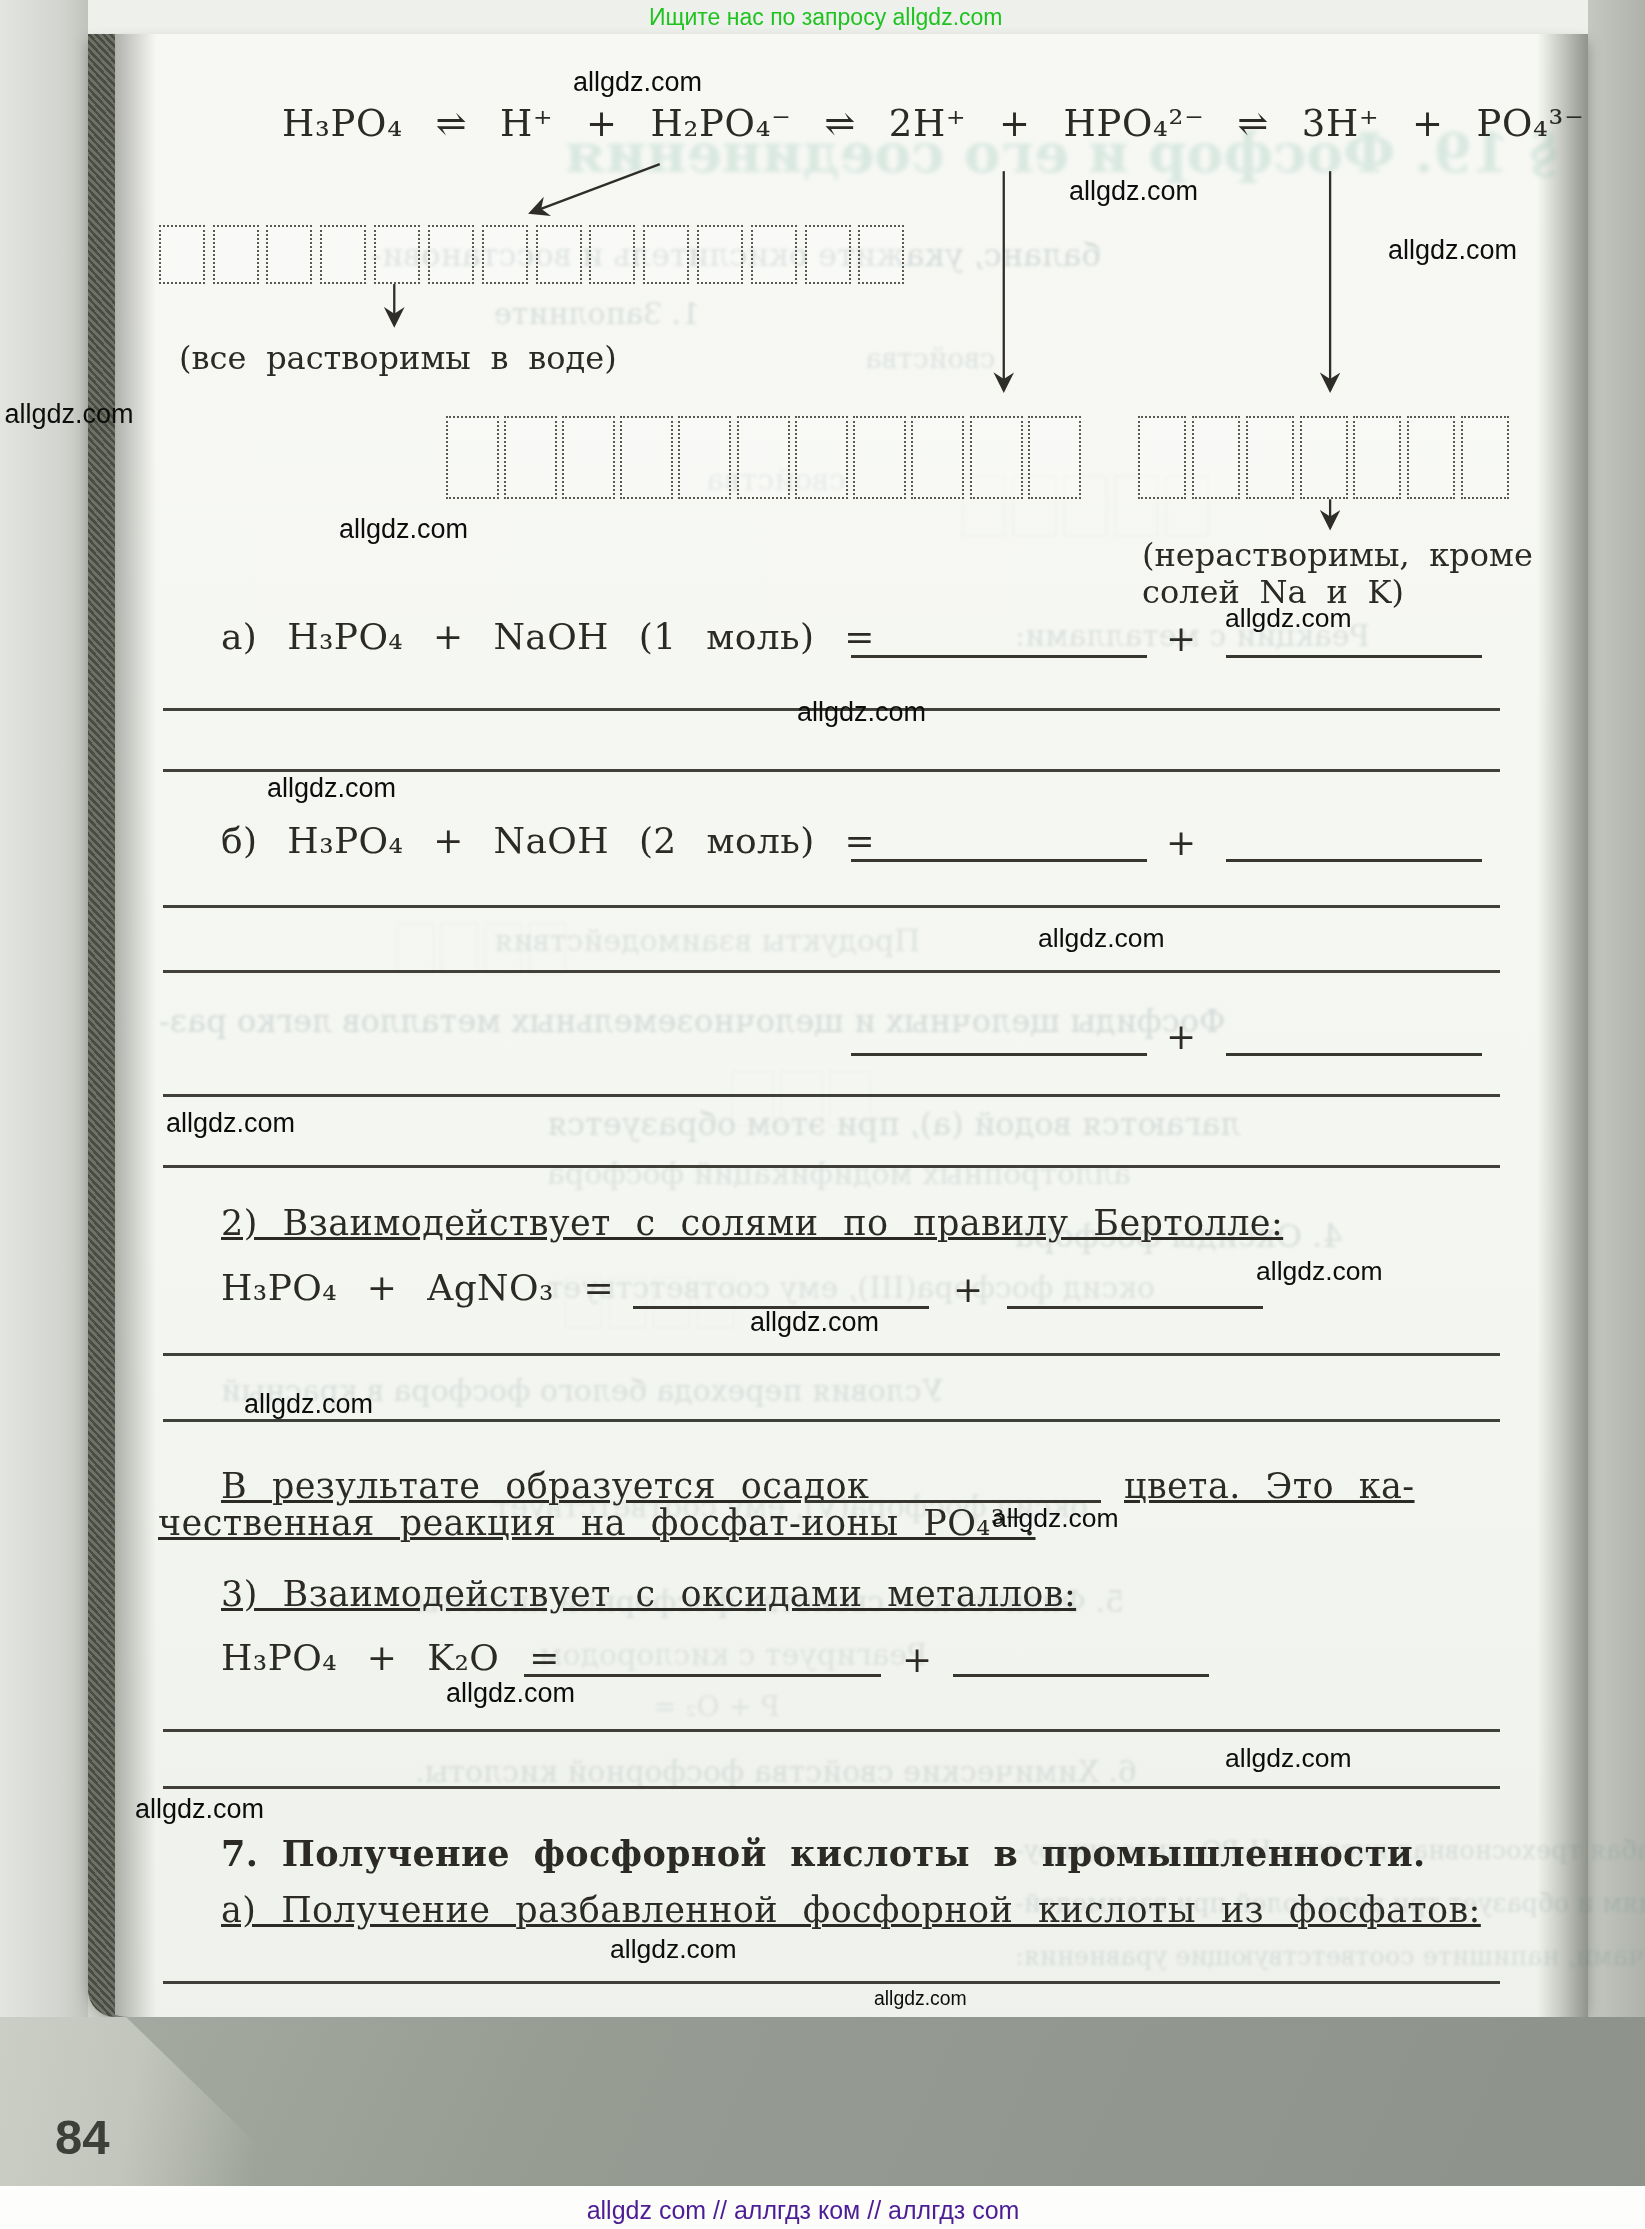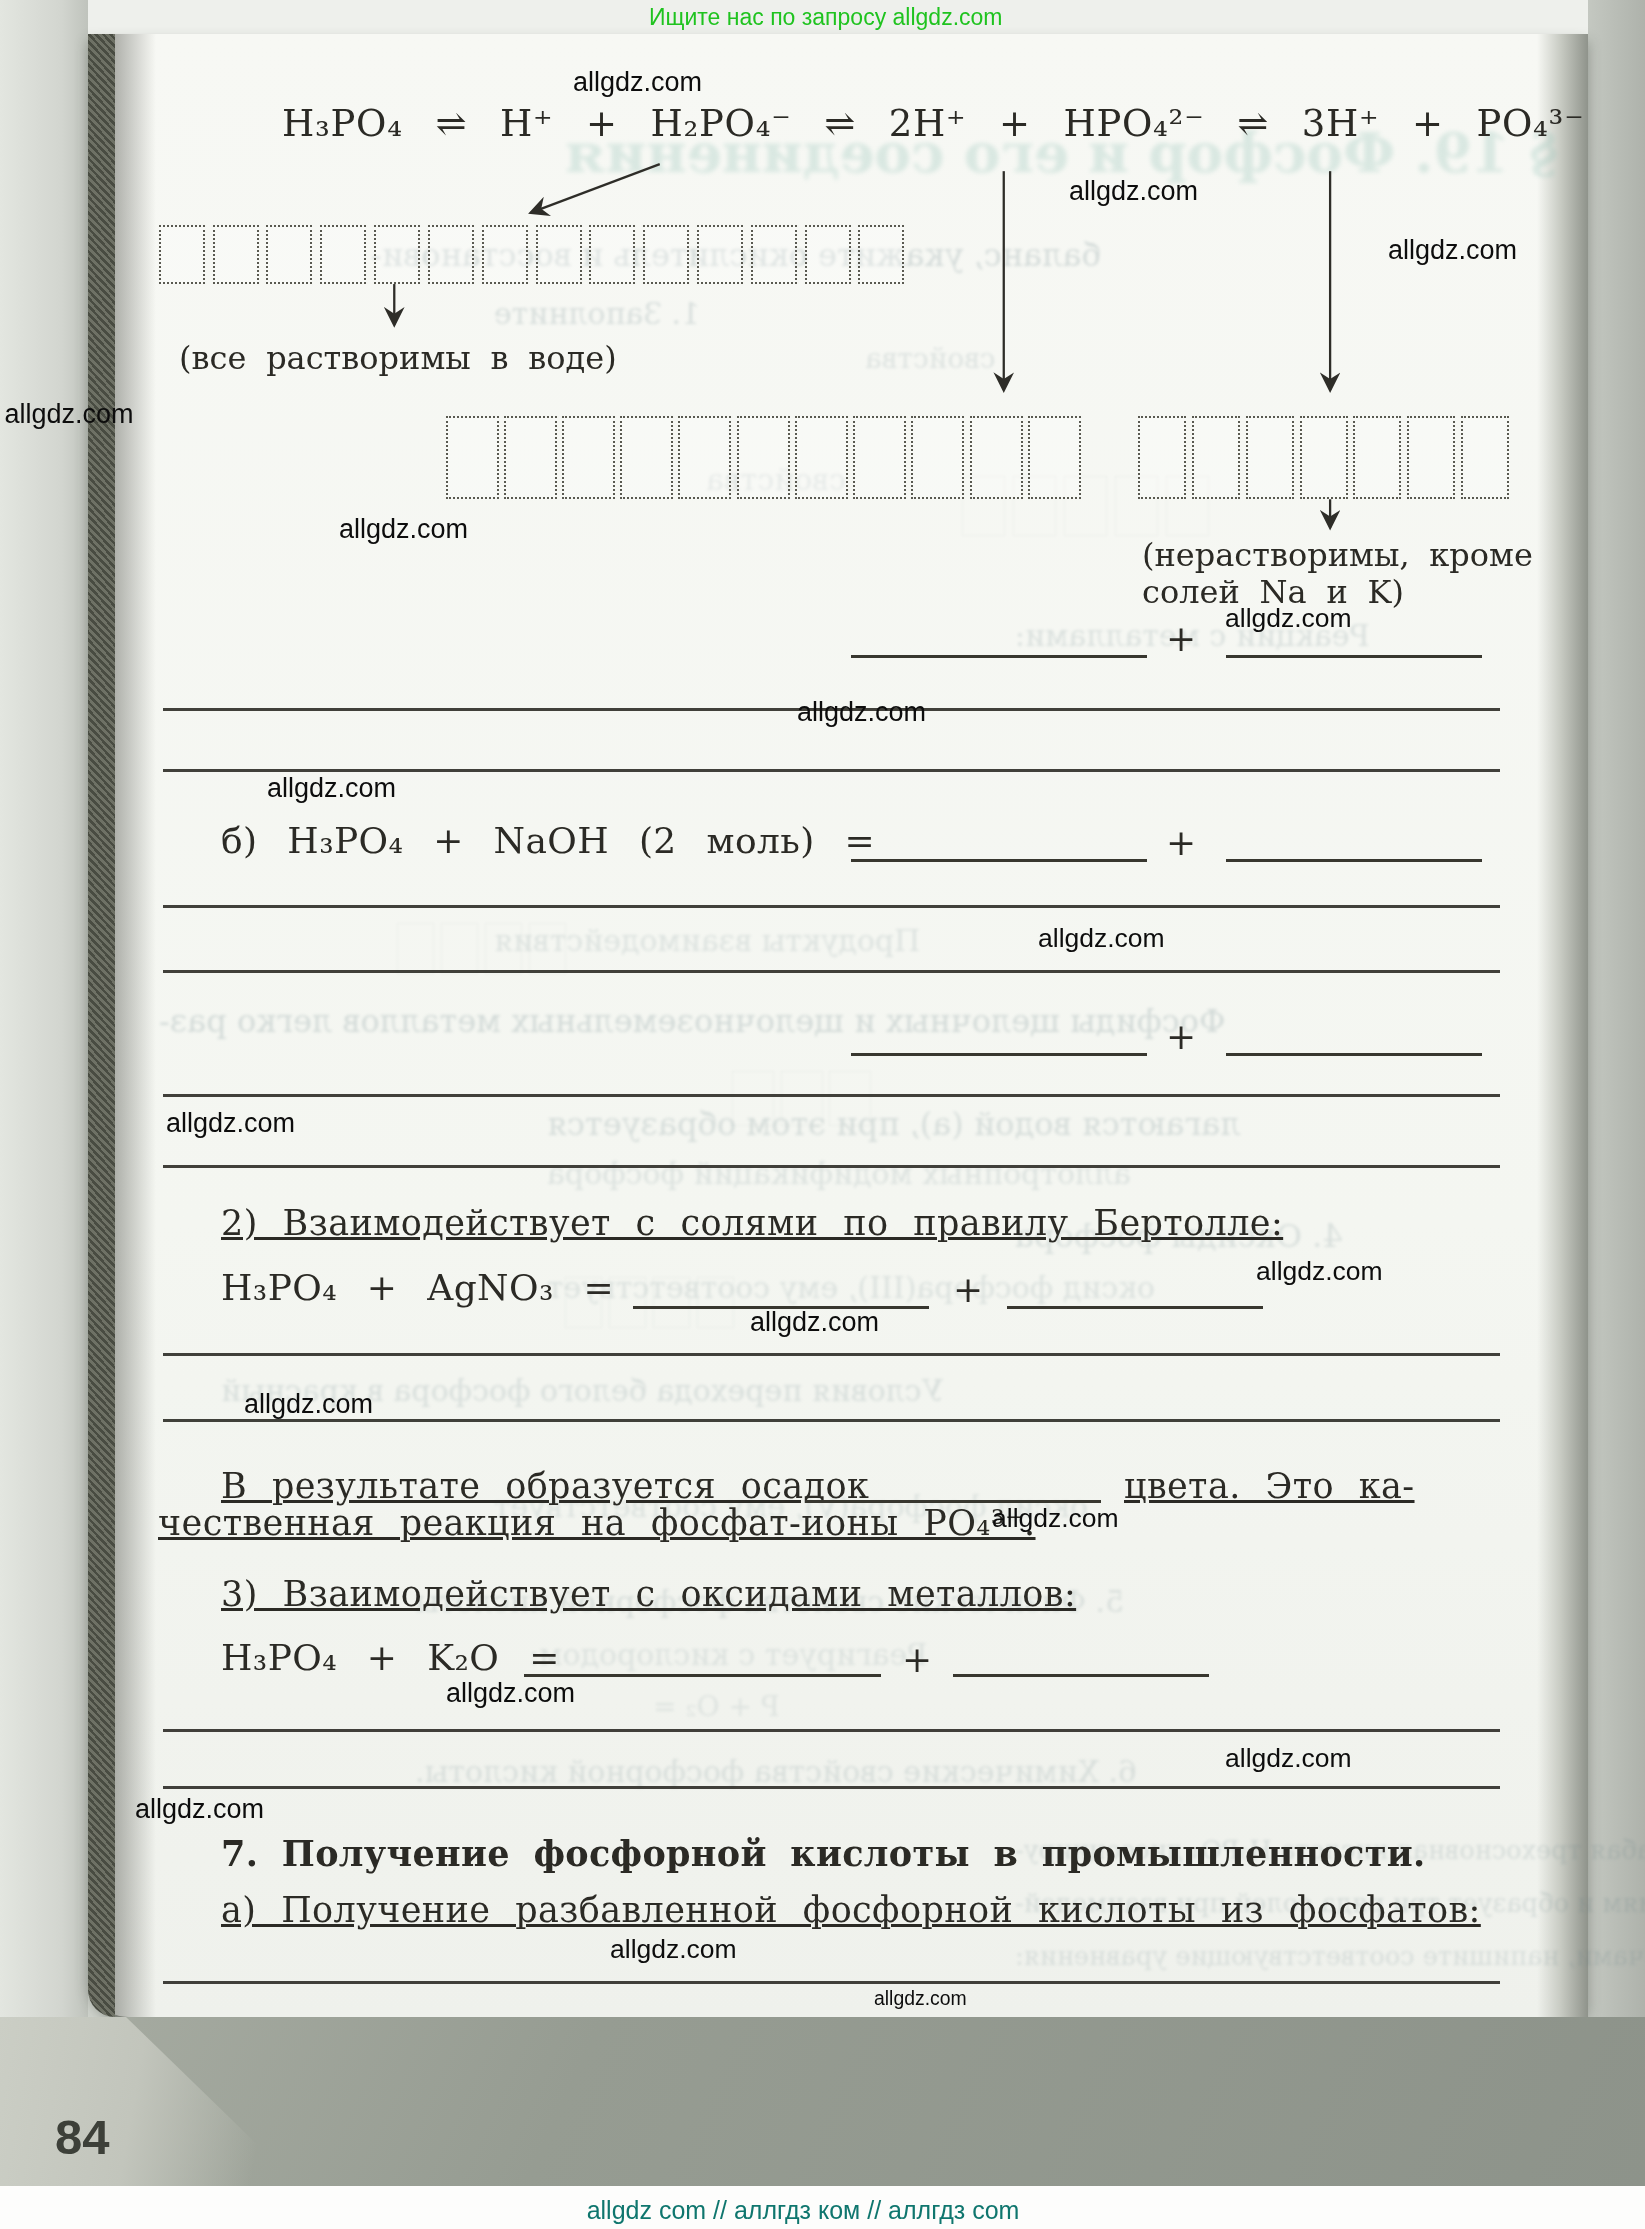--- a/index.html
+++ b/index.html
@@ -39,21 +39,21 @@
   .blank{position:absolute;height:2.6px;background:#38372f;}
   .hline{position:absolute;left:163px;width:1337px;height:3.1px;background:#31302a;opacity:.92;}
   .abox{position:absolute;border:2.1px dotted #595950;background:rgba(255,255,255,.25);}
   .wm{position:absolute;font-family:"Liberation Sans","DejaVu Sans",sans-serif;
       color:#0d0d0d;white-space:nowrap;font-weight:500;}
   .green-h{position:absolute;left:649px;top:4.4px;font-family:"Liberation Sans","DejaVu Sans",sans-serif;
       font-size:23px;color:#1fc31f;white-space:nowrap;}
   .pagenum{position:absolute;left:55px;top:2109px;font-family:"Liberation Sans","DejaVu Sans",sans-serif;
       font-size:49px;font-weight:bold;color:#3d4039;}
   .footer-text{position:absolute;left:494px;top:2196px;width:618px;text-align:center;
-      font-family:"Liberation Sans","DejaVu Sans",sans-serif;font-size:25px;color:#0f766e;white-space:nowrap;}
+      font-family:"Liberation Sans","DejaVu Sans",sans-serif;font-size:25px;color:#4c1d95;white-space:nowrap;}
   
   .bleed-line{position:absolute;transform:scaleX(-1);filter:blur(1.4px);
       color:#5e7a80;white-space:nowrap;font-family:"DejaVu Serif","DejaVu Sans",serif;}
   .bleed-box{position:absolute;border:1.8px dotted #76898c;filter:blur(1.1px);}
   #arrows{position:absolute;left:0;top:0;pointer-events:none;}
 </style>
 </head>
 <body>
 
 <div id="root">
@@ -155,20 +155,21 @@
       <div class="abox" style="left: 1300px; top: 416px; width: 44px; height: 79px;"></div>
       <div class="abox" style="left: 1353px; top: 416px; width: 44px; height: 79px;"></div>
       <div class="abox" style="left: 1407px; top: 416px; width: 44px; height: 79px;"></div>
       <div class="abox" style="left: 1461px; top: 416px; width: 44px; height: 79px;"></div>
     </div>
 
   <div class="note" style="left:179px;top:339px;">(все растворимы в воде)</div>
   <div class="note" style="left:1142px;top:536px;">(нерастворимы, кроме</div>
   <div class="note" style="left:1142px;top:573px;">солей Na и K)</div>
 
+  <div class="rxl" style="left:221px;top:616px;">а) H₃PO₄ + NaOH (1 моль) =</div>
   <div class="blank" style="left:851px;top:655px;width:296px;"></div>
   <span class="plus" style="left:1166px;top:618px;">+</span>
   <div class="blank" style="left:1226px;top:655px;width:256px;"></div>
   <div class="hline" style="top:708px;"></div>
   <div class="hline" style="top:769px;"></div>
 
   <div class="rxl" style="left:221px;top:820px;">б) H₃PO₄ + NaOH (2 моль) =</div>
   <div class="blank" style="left:851px;top:859px;width:296px;"></div>
   <span class="plus" style="left:1166px;top:822px;">+</span>
   <div class="blank" style="left:1226px;top:859px;width:256px;"></div>

